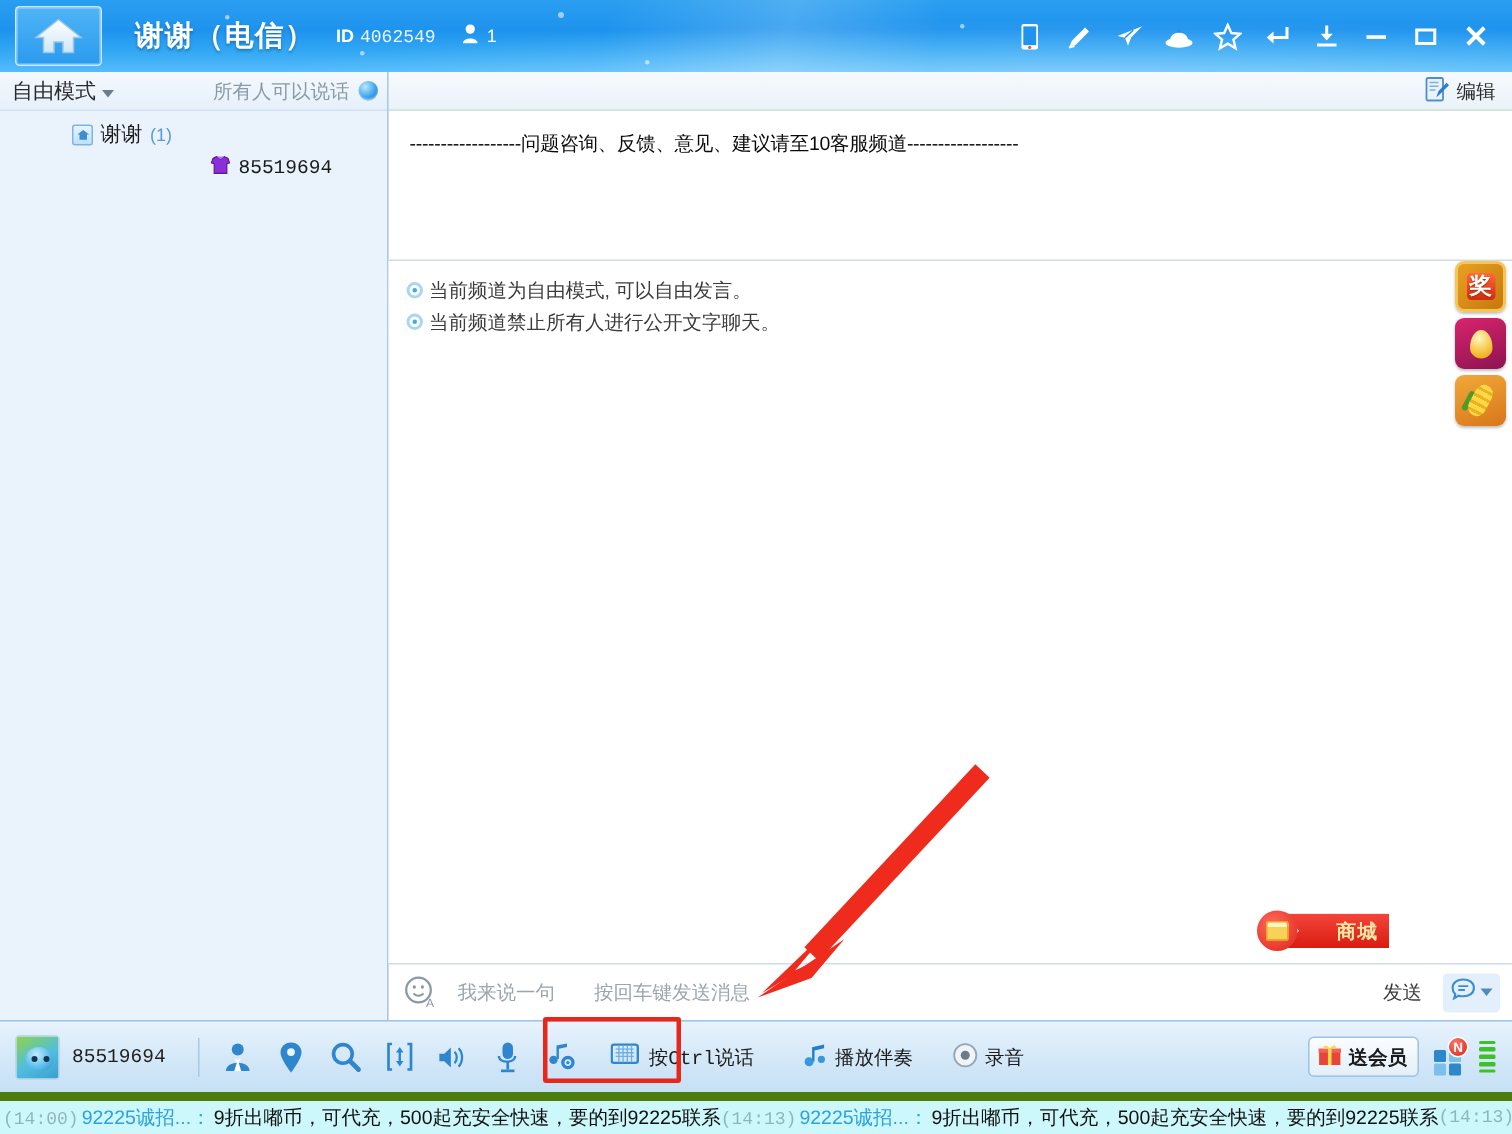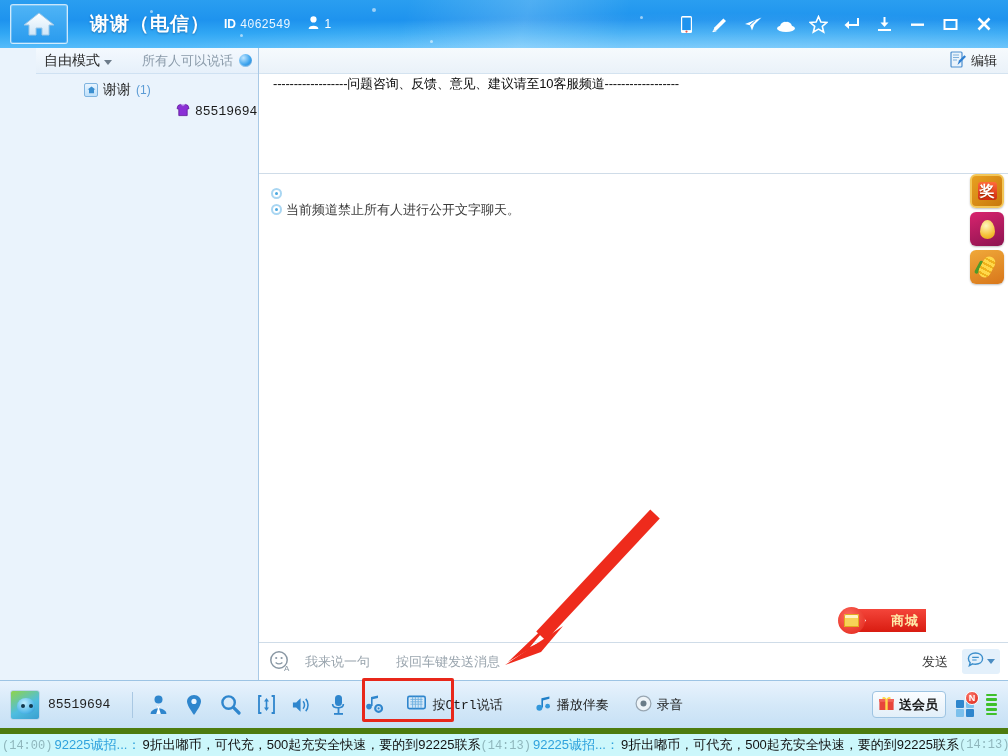--- a/index.html
+++ b/index.html
@@ -91,21 +91,20 @@
   
   .body-row { flex: 1 1 auto; display: flex; min-height: 0; }
 
   
   .left-panel {
     width: 259px; flex: 0 0 259px;
     background: #eaf3fc;
     border-right: 1px solid #a9c9e6;
     display: flex; flex-direction: column;
     position: relative;
-    padding-left: 36px;
   }
   .left-head {
     height: 26px; flex: 0 0 26px;
     display: flex; align-items: center;
     padding: 0 6px 0 8px;
     background: linear-gradient(to bottom,#f4f9fe,#e6f0fa);
     border-bottom: 1px solid #cfe1f2;
   }
   .mode-select {
     font-size: 14px; color: #2b2b2b;
@@ -166,21 +165,21 @@
     display: flex; align-items: center; gap: 5px;
     font-size: 13px; color: #2c2c2c; cursor: pointer;
     padding: 1px 3px;
   }
 
   .announce {
     flex: 0 0 auto;
     min-height: 100px;
     border-bottom: 1px solid #cfdce8;
     background: #ffffff;
-    padding: 0 12px 10px 14px;
+    padding: 12px 12px 10px 14px;
     font-size: 13px;
     line-height: 19px;
     color: #0a0a0a;
   }
   .announce .ln1 { white-space: nowrap; letter-spacing: -0.2px; }
   .announce .ln2 { margin-top: 1px; }
   .announce a {
     color: #1b3fd0; text-decoration: underline;
     font-family: "Liberation Mono","DejaVu Sans Mono",monospace;
     font-size: 12px;
@@ -588,20 +587,21 @@
         </div>
       </div>
 
       <div class="announce">
         <div class="ln1">------------------问题咨询、反馈、意见、建议请至10客服频道------------------</div>
       </div>
 
       <div class="chat-area">
         <div class="sys-msg">
           <span class="sys-dot"></span>
+          <span>当前频道为自由模式, 可以自由发言。</span>
         </div>
         <div class="sys-msg">
           <span class="sys-dot"></span>
           <span>当前频道禁止所有人进行公开文字聊天。</span>
         </div>
 
         <div class="side-games">
           <div class="game-icon gi-prize">
             <span class="ch">奖</span>
           </div>

